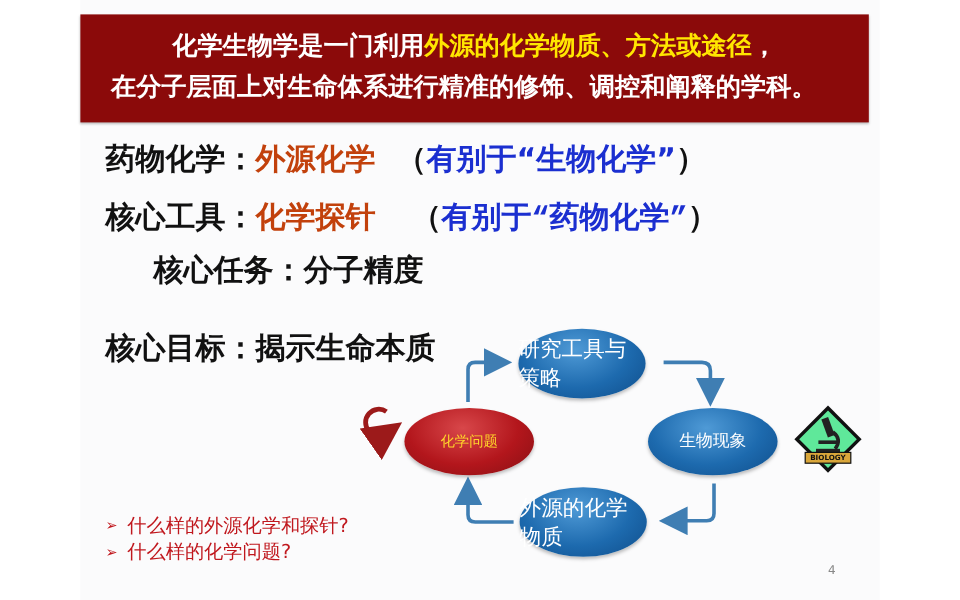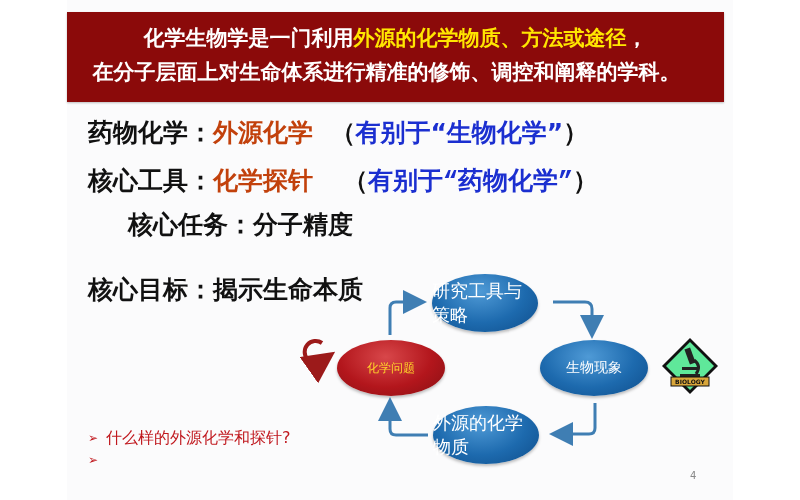--- a/index.html
+++ b/index.html
@@ -103,16 +103,17 @@
   <span style="position:absolute; left:11px; top:42px; width:38px; text-align:center; font-size:6px; font-weight:bold; color:#111; line-height:8px;">BIOLOGY</span>
 </div>
 
 <div class="bullets">
   <div class="b">
       <span class="arrow">➢</span>
       <span>什么样的外源化学和探针?</span>
     </div>
   <div class="b">
       <span class="arrow">➢</span>
+      <span>什么样的化学问题?</span>
     </div>
 </div>
 
 <div class="pnum">4</div>
 
 </body></html>

